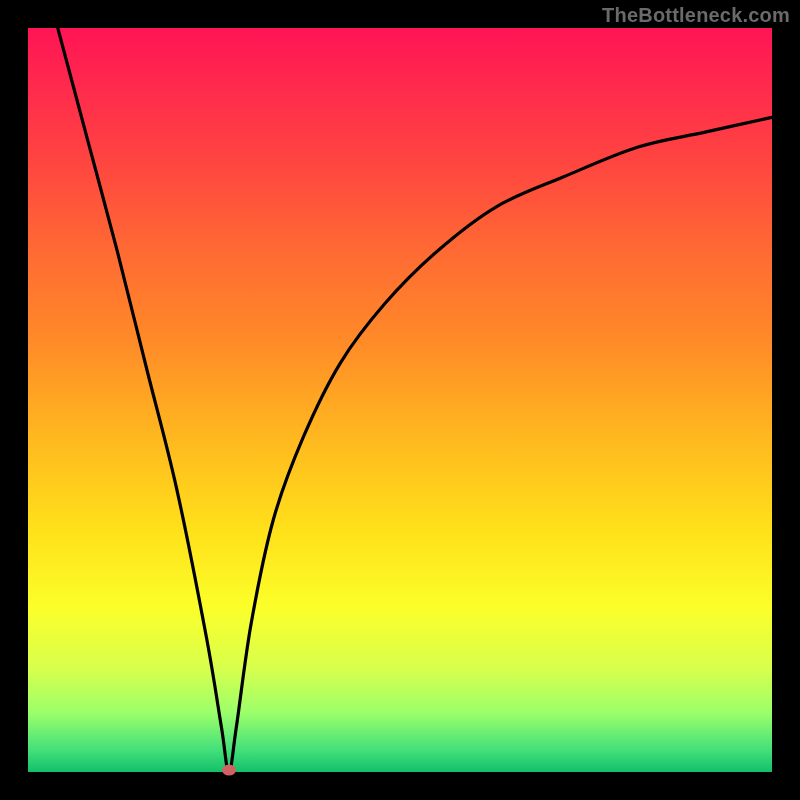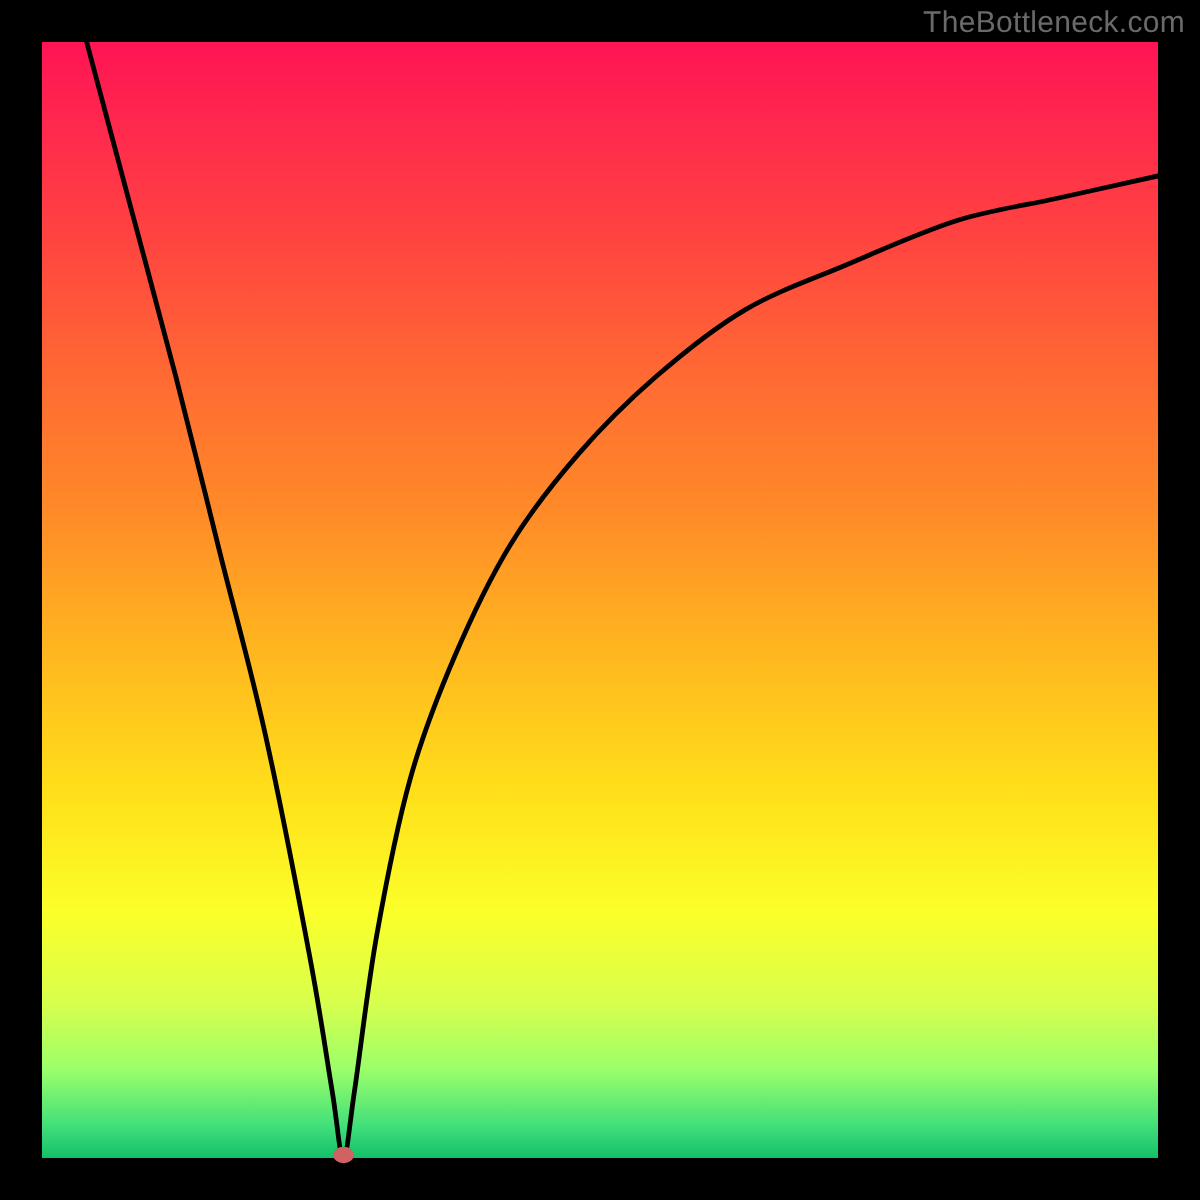--- a/index.html
+++ b/index.html
@@ -35,21 +35,21 @@
     position: absolute;
     left: 0; top: 0;
     width: 744px; height: 744px;
   }
   .watermark {
     position: absolute;
     top: 4px;
     right: 10px;
     font-family: Arial, Helvetica, sans-serif;
     font-size: 20px;
-    font-weight: 400;
+    font-weight: 700;
     color: #6a6a6a;
     letter-spacing: 0.2px;
   }
   .minimum-dot {
     position: absolute;
     width: 14px;
     height: 11px;
     background: #d06262;
     border-radius: 50% / 50%;
     transform: translate(-50%, -50%);

